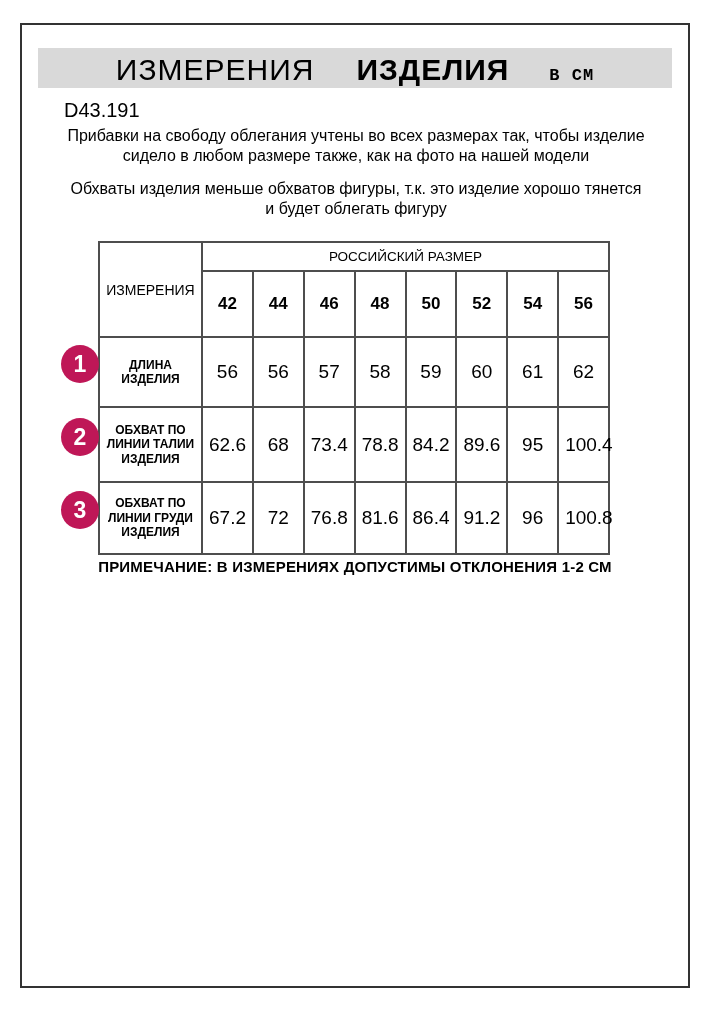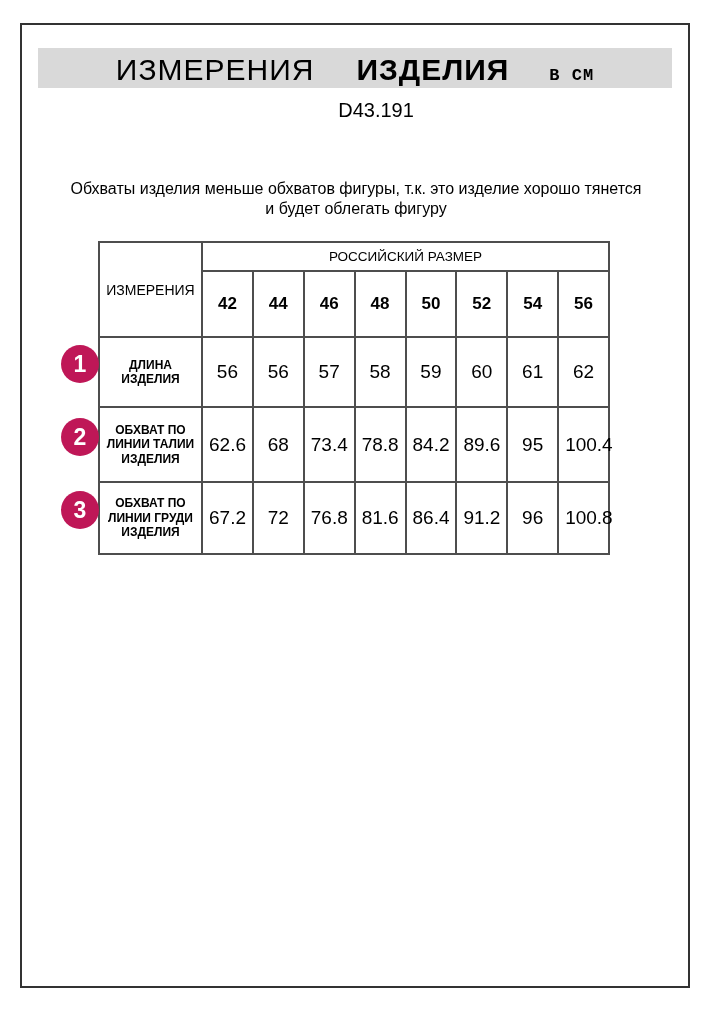--- a/index.html
+++ b/index.html
@@ -8,21 +8,21 @@
 
   .frame { position:absolute; left:20px; top:23px; width:670px; height:965px; border:2px solid #333; background:#fff; }
 
   .title-bar { position:absolute; left:16px; right:16px; top:23px; height:40px;
     background:var(--title_bar_bg,#d9d9d9); display:flex; justify-content:center; align-items:baseline;
     padding-top:5px; }
   .title-bar .t-reg  { font-size:30px; font-weight:400; letter-spacing:1px; margin-right:42px; }
   .title-bar .t-bold { font-size:30px; font-weight:700; letter-spacing:1px; margin-right:40px; }
   .title-bar .t-unit { font-size:17px; font-weight:600; letter-spacing:1px;font-family:Liberation Mono, monospace; }
 
-  .article { position:absolute; left:0; right:0; top:74px; text-align:center; font-size:20px;padding-left:42px; }
+  .article { position:absolute; left:0; right:0; top:74px; font-size:20px;padding-left:42px; }
 
   .para { position:absolute; left:44px; width:580px; text-align:center; font-size:16px; line-height:20px; }
   .p1 { top:101px; }
   .p2 { top:154px;text-align:center; }
 
   .table-zone { position:absolute; left:76px; top:216px; width:512px; }
 
   table.size-table { width:512px; border-collapse:collapse; table-layout:fixed; border:2px solid #333; }
   table.size-table td, table.size-table th { border:2px solid var(--table_border,#4e4e4e); text-align:center; vertical-align:middle; padding:6px; background:#fff; }
   tr.group-row    { height:22px; }
@@ -53,20 +53,21 @@
   <div class="frame">
 
     <div class="title-bar">
       <span class="t-reg">ИЗМЕРЕНИЯ</span>
       <span class="t-bold">ИЗДЕЛИЯ</span>
       <span class="t-unit">В СМ</span>
     </div>
 
     <div class="article">D43.191</div>
 
+    <p class="para p1">Прибавки на свободу облегания учтены во всех размерах так, чтобы изделие сидело в любом размере также, как на фото на нашей модели</p>
     <p class="para p2">Обхваты изделия меньше обхватов фигуры, т.к. это изделие хорошо тянется и будет облегать фигуру</p>
 
     <div class="table-zone">
 
       <div class="badge badge-1">
         <span>1</span>
       </div>
       <div class="badge badge-2">
         <span>2</span>
       </div>
@@ -138,15 +139,16 @@
           <td class="val">81.6</td>
           <td class="val">86.4</td>
           <td class="val">91.2</td>
           <td class="val">96</td>
           <td class="val">100.8</td>
         </tr>
         </tbody>
       </table>
     </div>
 
+    <div class="note">ПРИМЕЧАНИЕ: В ИЗМЕРЕНИЯХ ДОПУСТИМЫ ОТКЛОНЕНИЯ 1-2 СМ</div>
 
   </div>
 </div>
 
 </body></html>

